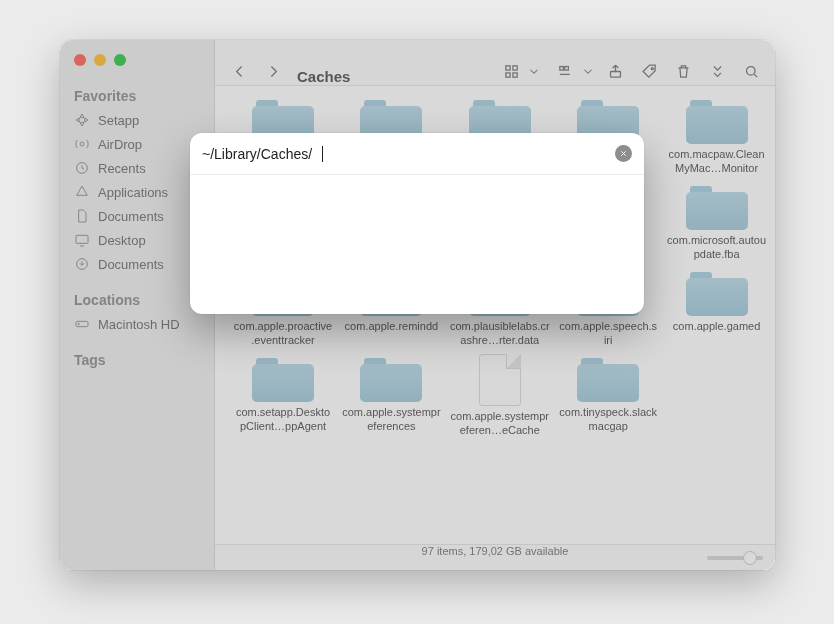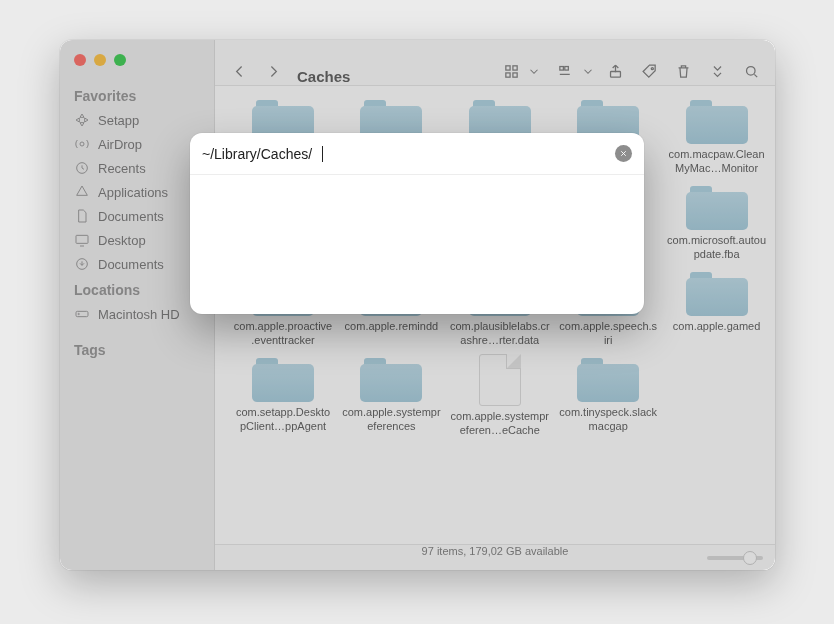--- a/index.html
+++ b/index.html
@@ -239,21 +239,21 @@
     <div class="side-item">
       <span class="side-icon">
           <svg viewBox="0 0 24 24">
             <circle cx="12" cy="12" r="8"></circle>
             <path d="M12 8v6m0 0l-3-3m3 3l3-3"></path>
           </svg>
         </span>
       <span>Documents</span>
     </div>
 
-    <div class="section-label" style="">Locations</div>
+    <div class="section-label" style="margin-top:10px">Locations</div>
     <div class="side-item">
       <span class="side-icon">
           <svg viewBox="0 0 24 24">
             <rect x="3" y="8" width="18" height="8" rx="2"></rect>
             <circle cx="7" cy="12" r="1"></circle>
           </svg>
         </span>
       <span>Macintosh HD</span>
     </div>
 

